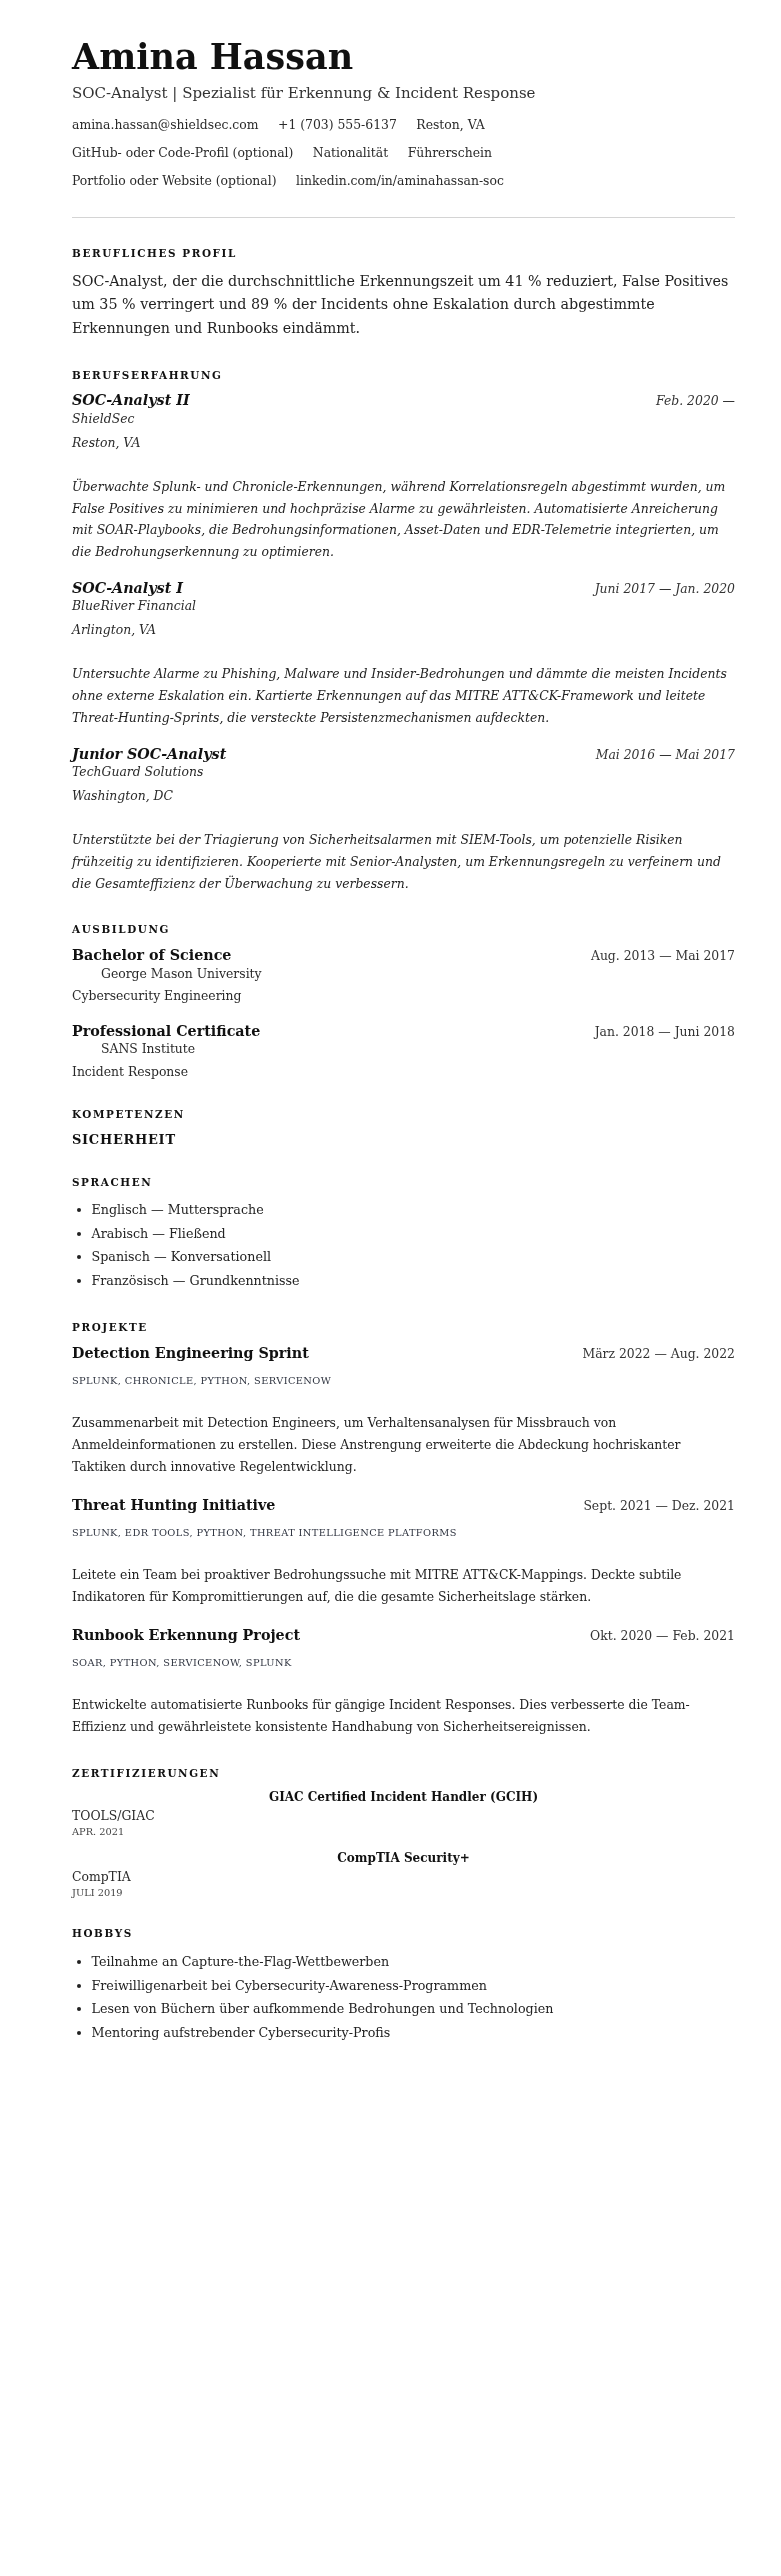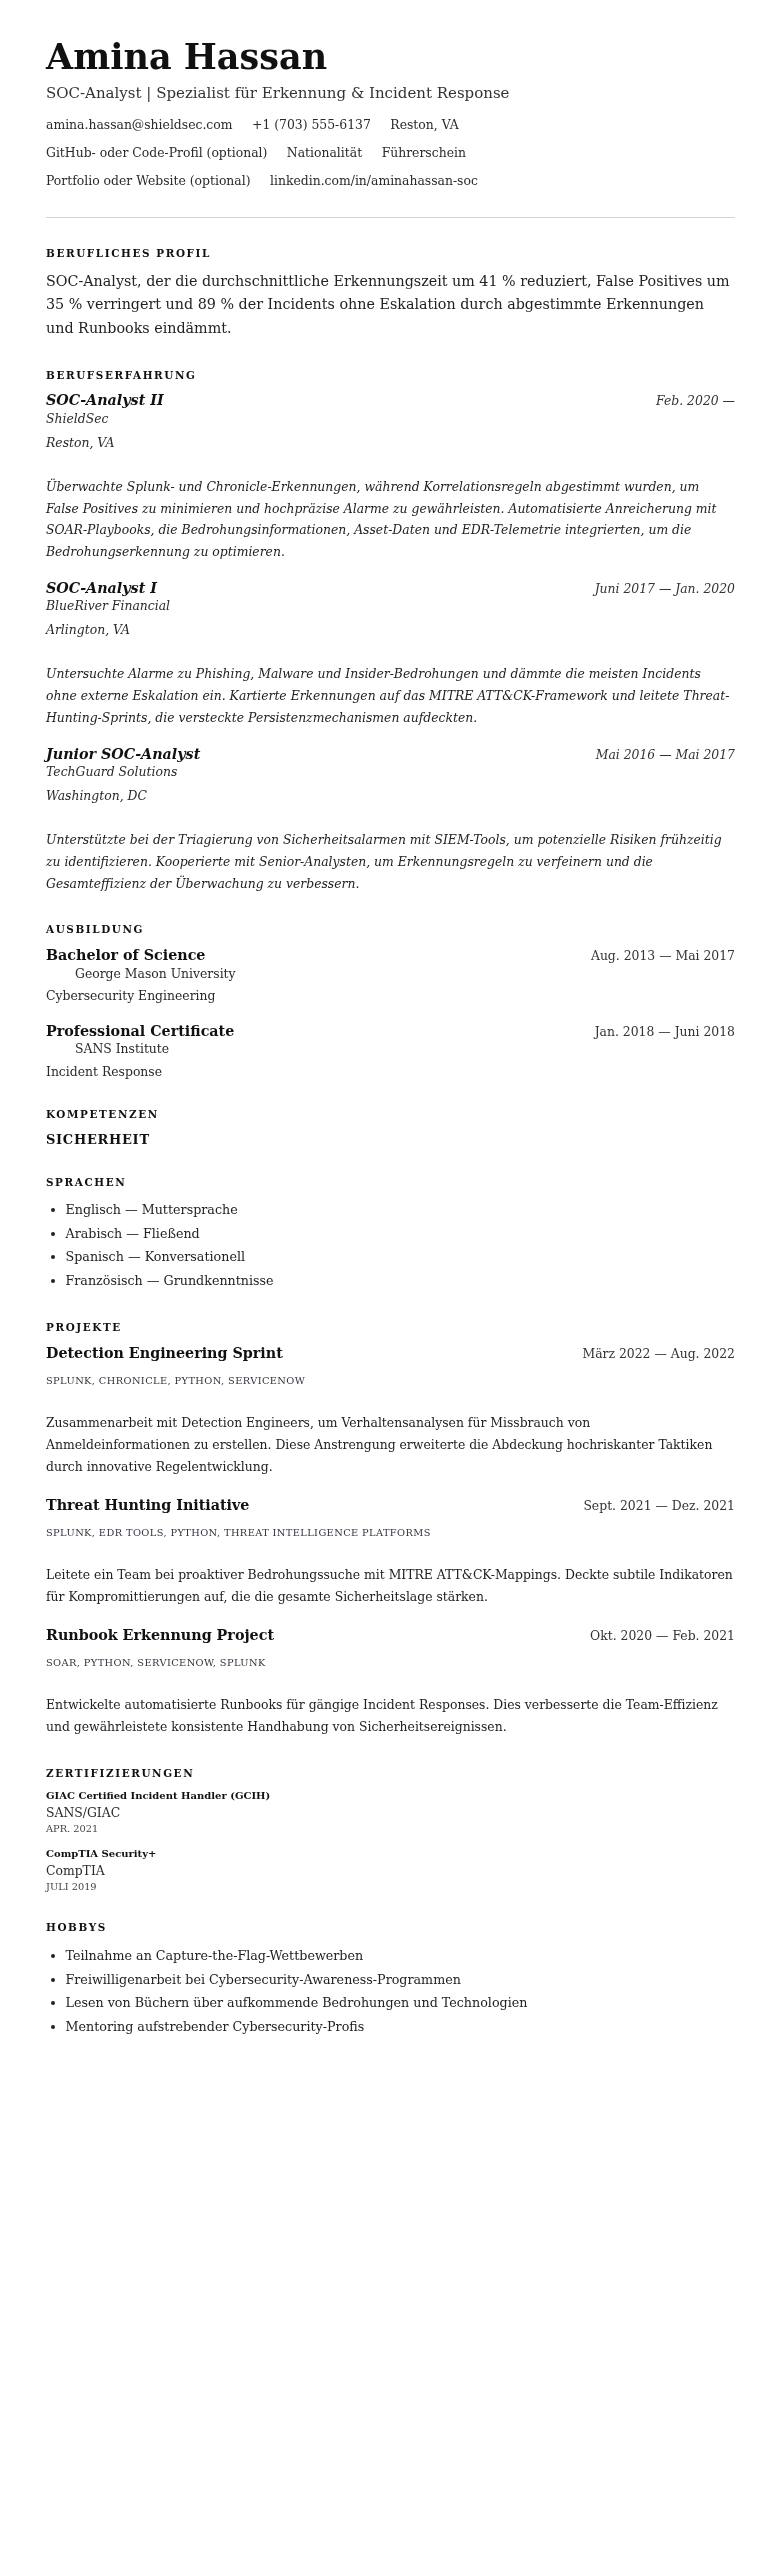--- a/index.html
+++ b/index.html
@@ -1,21 +1,21 @@
 <!DOCTYPE html>
 <html style="font-size:10.4px"><head>
   <meta charset="utf-8">
   <style>
     html, body { margin: 0; padding: 0; background: #ffffff; }
     body {
       font-family: "DejaVu Serif", serif;
       color: #1a1a1a;
       width: 781px;
     }
-    .page { padding: 38px 46px 26px 46px; }
+    .page { padding: 38px 46px 26px 72px; }
 
     .name { font-size: 35px; font-weight: bold; line-height: 1.1; margin: 0; color: #111; }
     .headline { font-size: 15px; color: #333; margin-top: 7.8px; }
     .contact-row { display: flex; flex-wrap: wrap; font-size: 12.4px; color: #2a2a2a; margin-top: 14.3px; }
     .contact-row + .contact-row { margin-top: 13px; }
     .contact-row span { margin-right: 19.5px; }
     .divider { border: 0; border-top: 1.3px solid #d4d4d4; margin: 29px 0 0 0; }
 
     .section { margin-top: 29px; }
     .section-title {
@@ -40,21 +40,21 @@
     ul.bullets { margin: 0; padding-left: 19.5px; }
     ul.bullets li { font-size: 12.7px; line-height: 1.85; color: #222; }
 
     .lang-title { font-size: 10.4px; font-weight: bold; letter-spacing: 1.6px; text-transform: uppercase; margin: 29px 0 10.4px 0; color: #111; }
 
     .proj-tech { font-size: 9.8px; color: #2f3440; letter-spacing: 0.4px; margin-top: 14.3px; text-transform: uppercase; }
     .proj-desc { font-size: 12.4px; line-height: 1.75; color: #222; margin-top: 26px; }
     .project { margin-bottom: 19.5px; }
 
     .cert { margin-bottom: 14.3px; }
-    .cert-title { font-size: 10px; font-weight: bold; color: #111; }
+    .cert-title { font-size: 12px; font-weight: bold; color: #111; text-align: center; }
     .cert-issuer { font-size: 12.4px; color: #2a2a2a; margin-top: 3.9px; }
     .cert-date { font-size: 9.8px; color: #444; margin-top: 2.6px; text-transform: uppercase; }
   </style>
 </head>
 <body>
 
 <div class="page">
 
   <header>
     <h1 class="name">Amina Hassan</h1>
@@ -181,21 +181,21 @@
       <div class="proj-tech">SOAR, PYTHON, SERVICENOW, SPLUNK</div>
       <div class="proj-desc">Entwickelte automatisierte Runbooks für gängige Incident Responses. Dies verbesserte die Team-Effizienz und gewährleistete konsistente Handhabung von Sicherheitsereignissen.</div>
     </div>
   </section>
 
   <section class="section">
     <h2 class="section-title">Zertifizierungen</h2>
 
     <div class="cert">
       <div class="cert-title">GIAC Certified Incident Handler (GCIH)</div>
-      <div class="cert-issuer">SANS/GIAC</div>
+      <div class="cert-issuer">TOOLS/GIAC</div>
       <div class="cert-date">Apr. 2021</div>
     </div>
 
     <div class="cert">
       <div class="cert-title">CompTIA Security+</div>
       <div class="cert-issuer">CompTIA</div>
       <div class="cert-date">Juli 2019</div>
     </div>
   </section>
 

